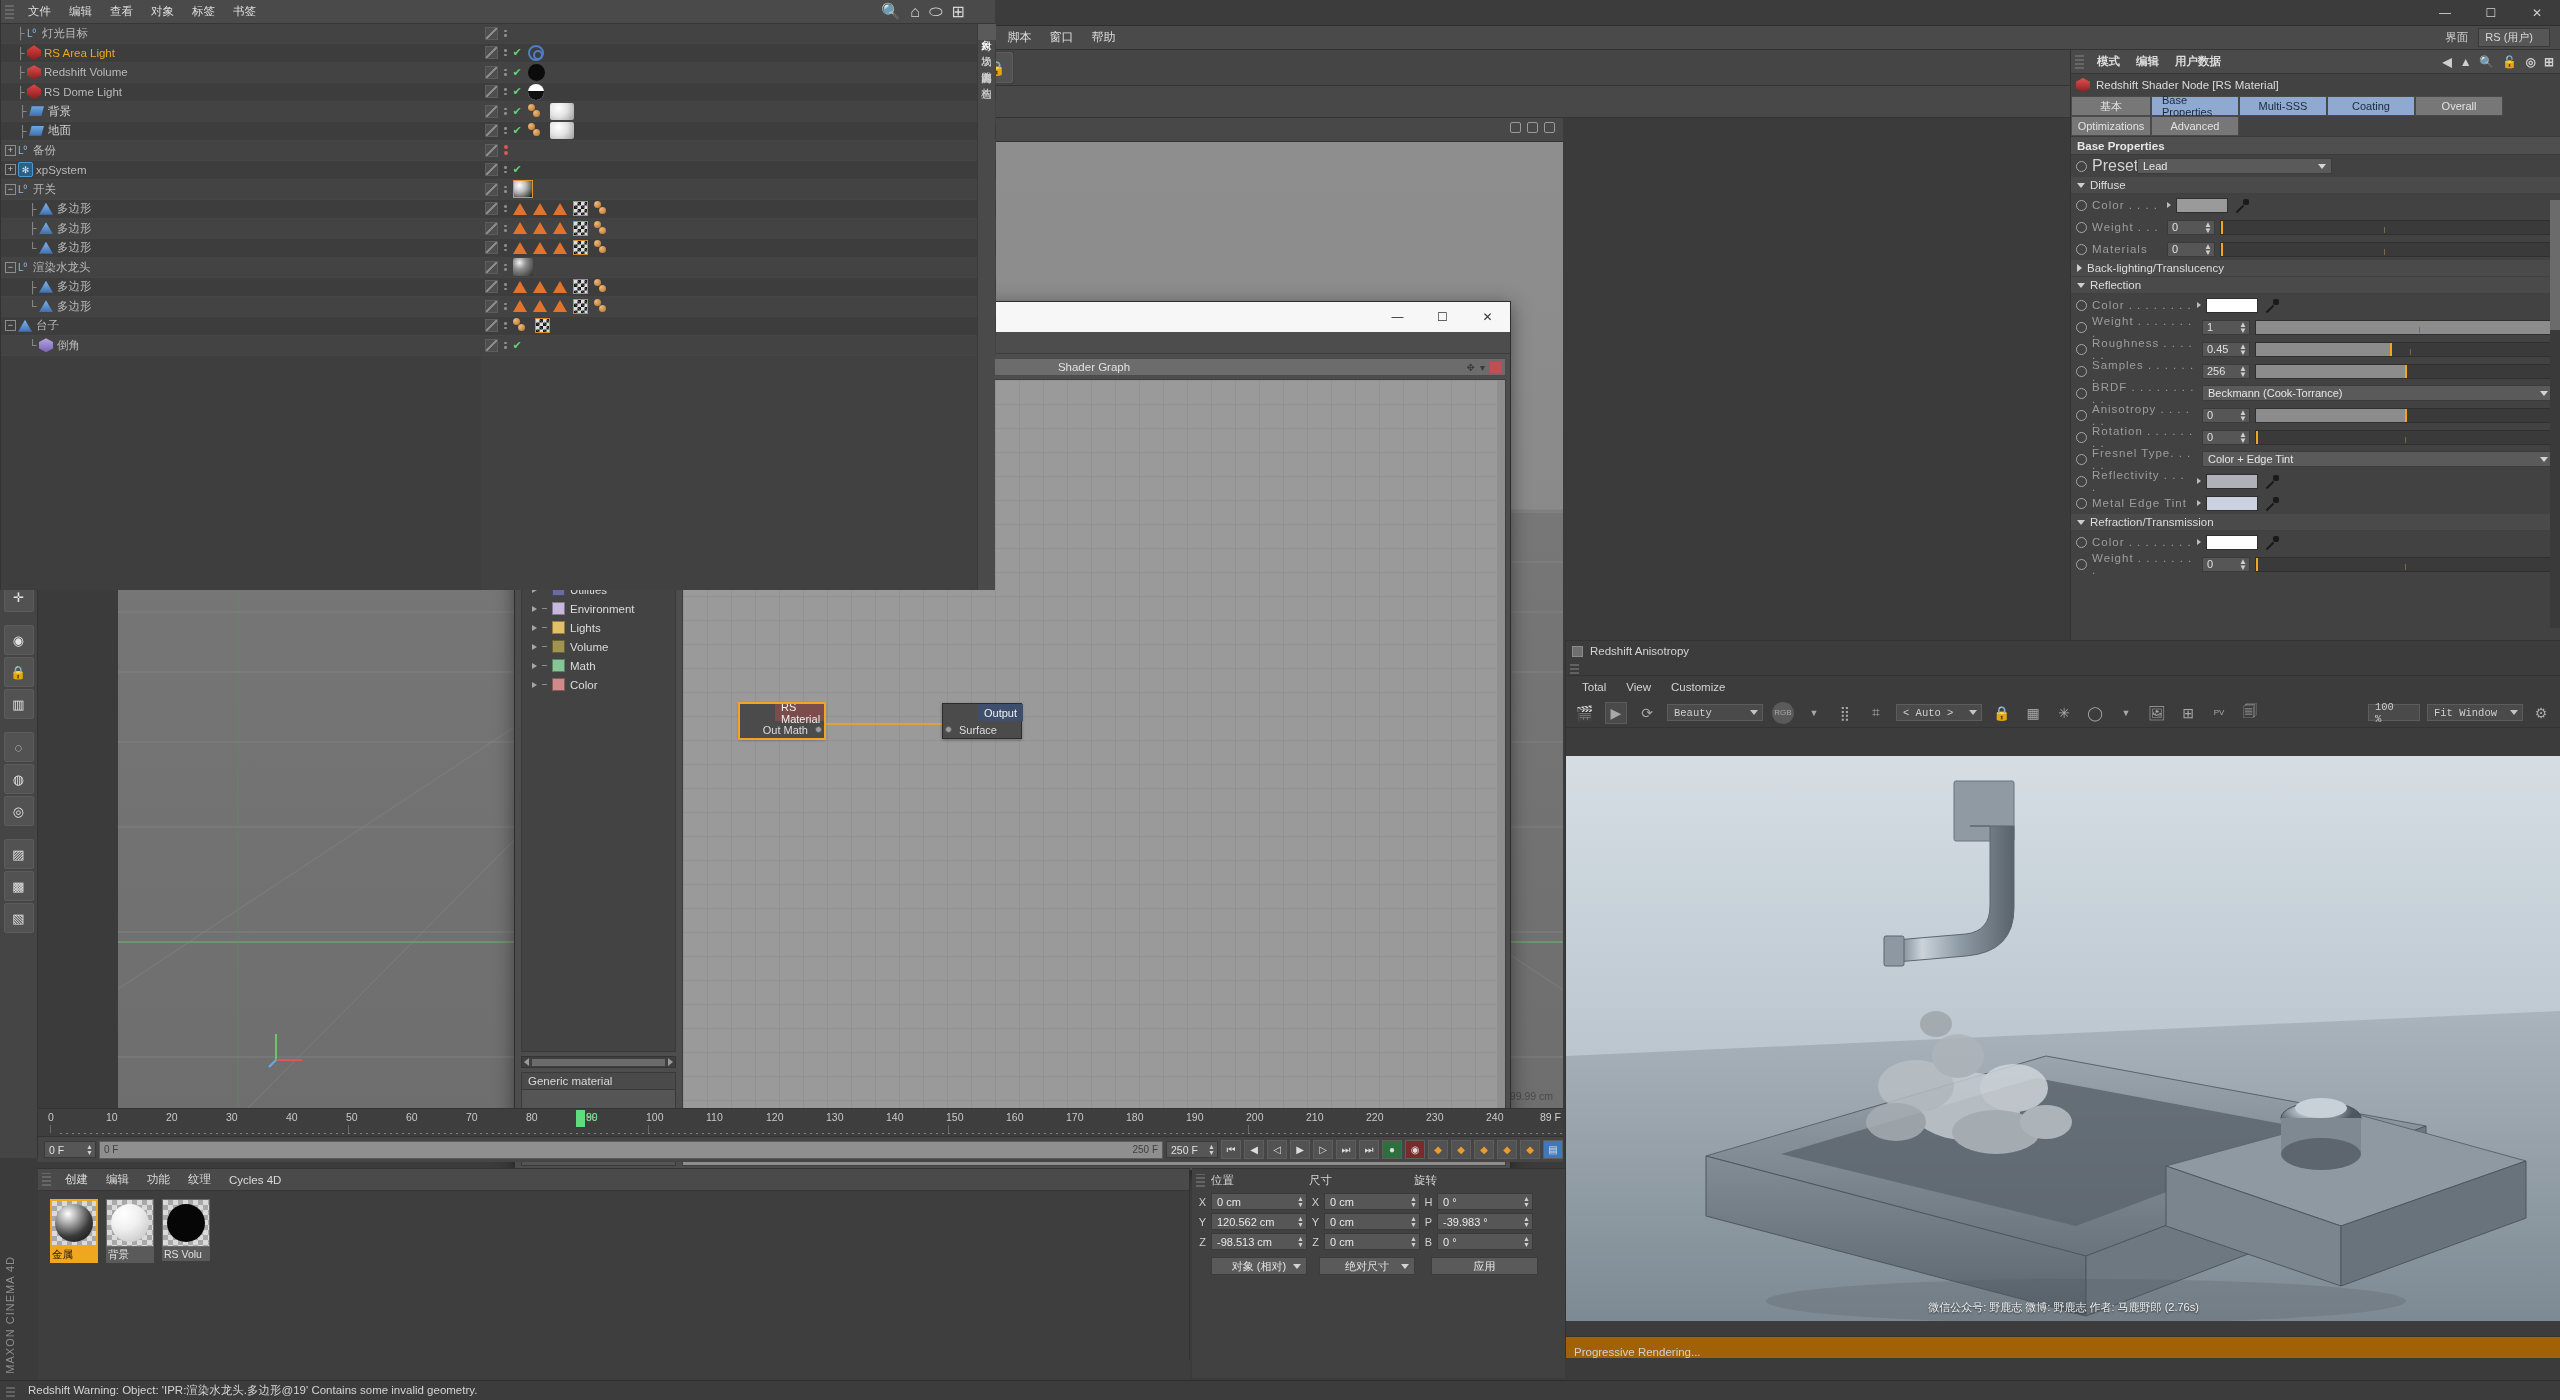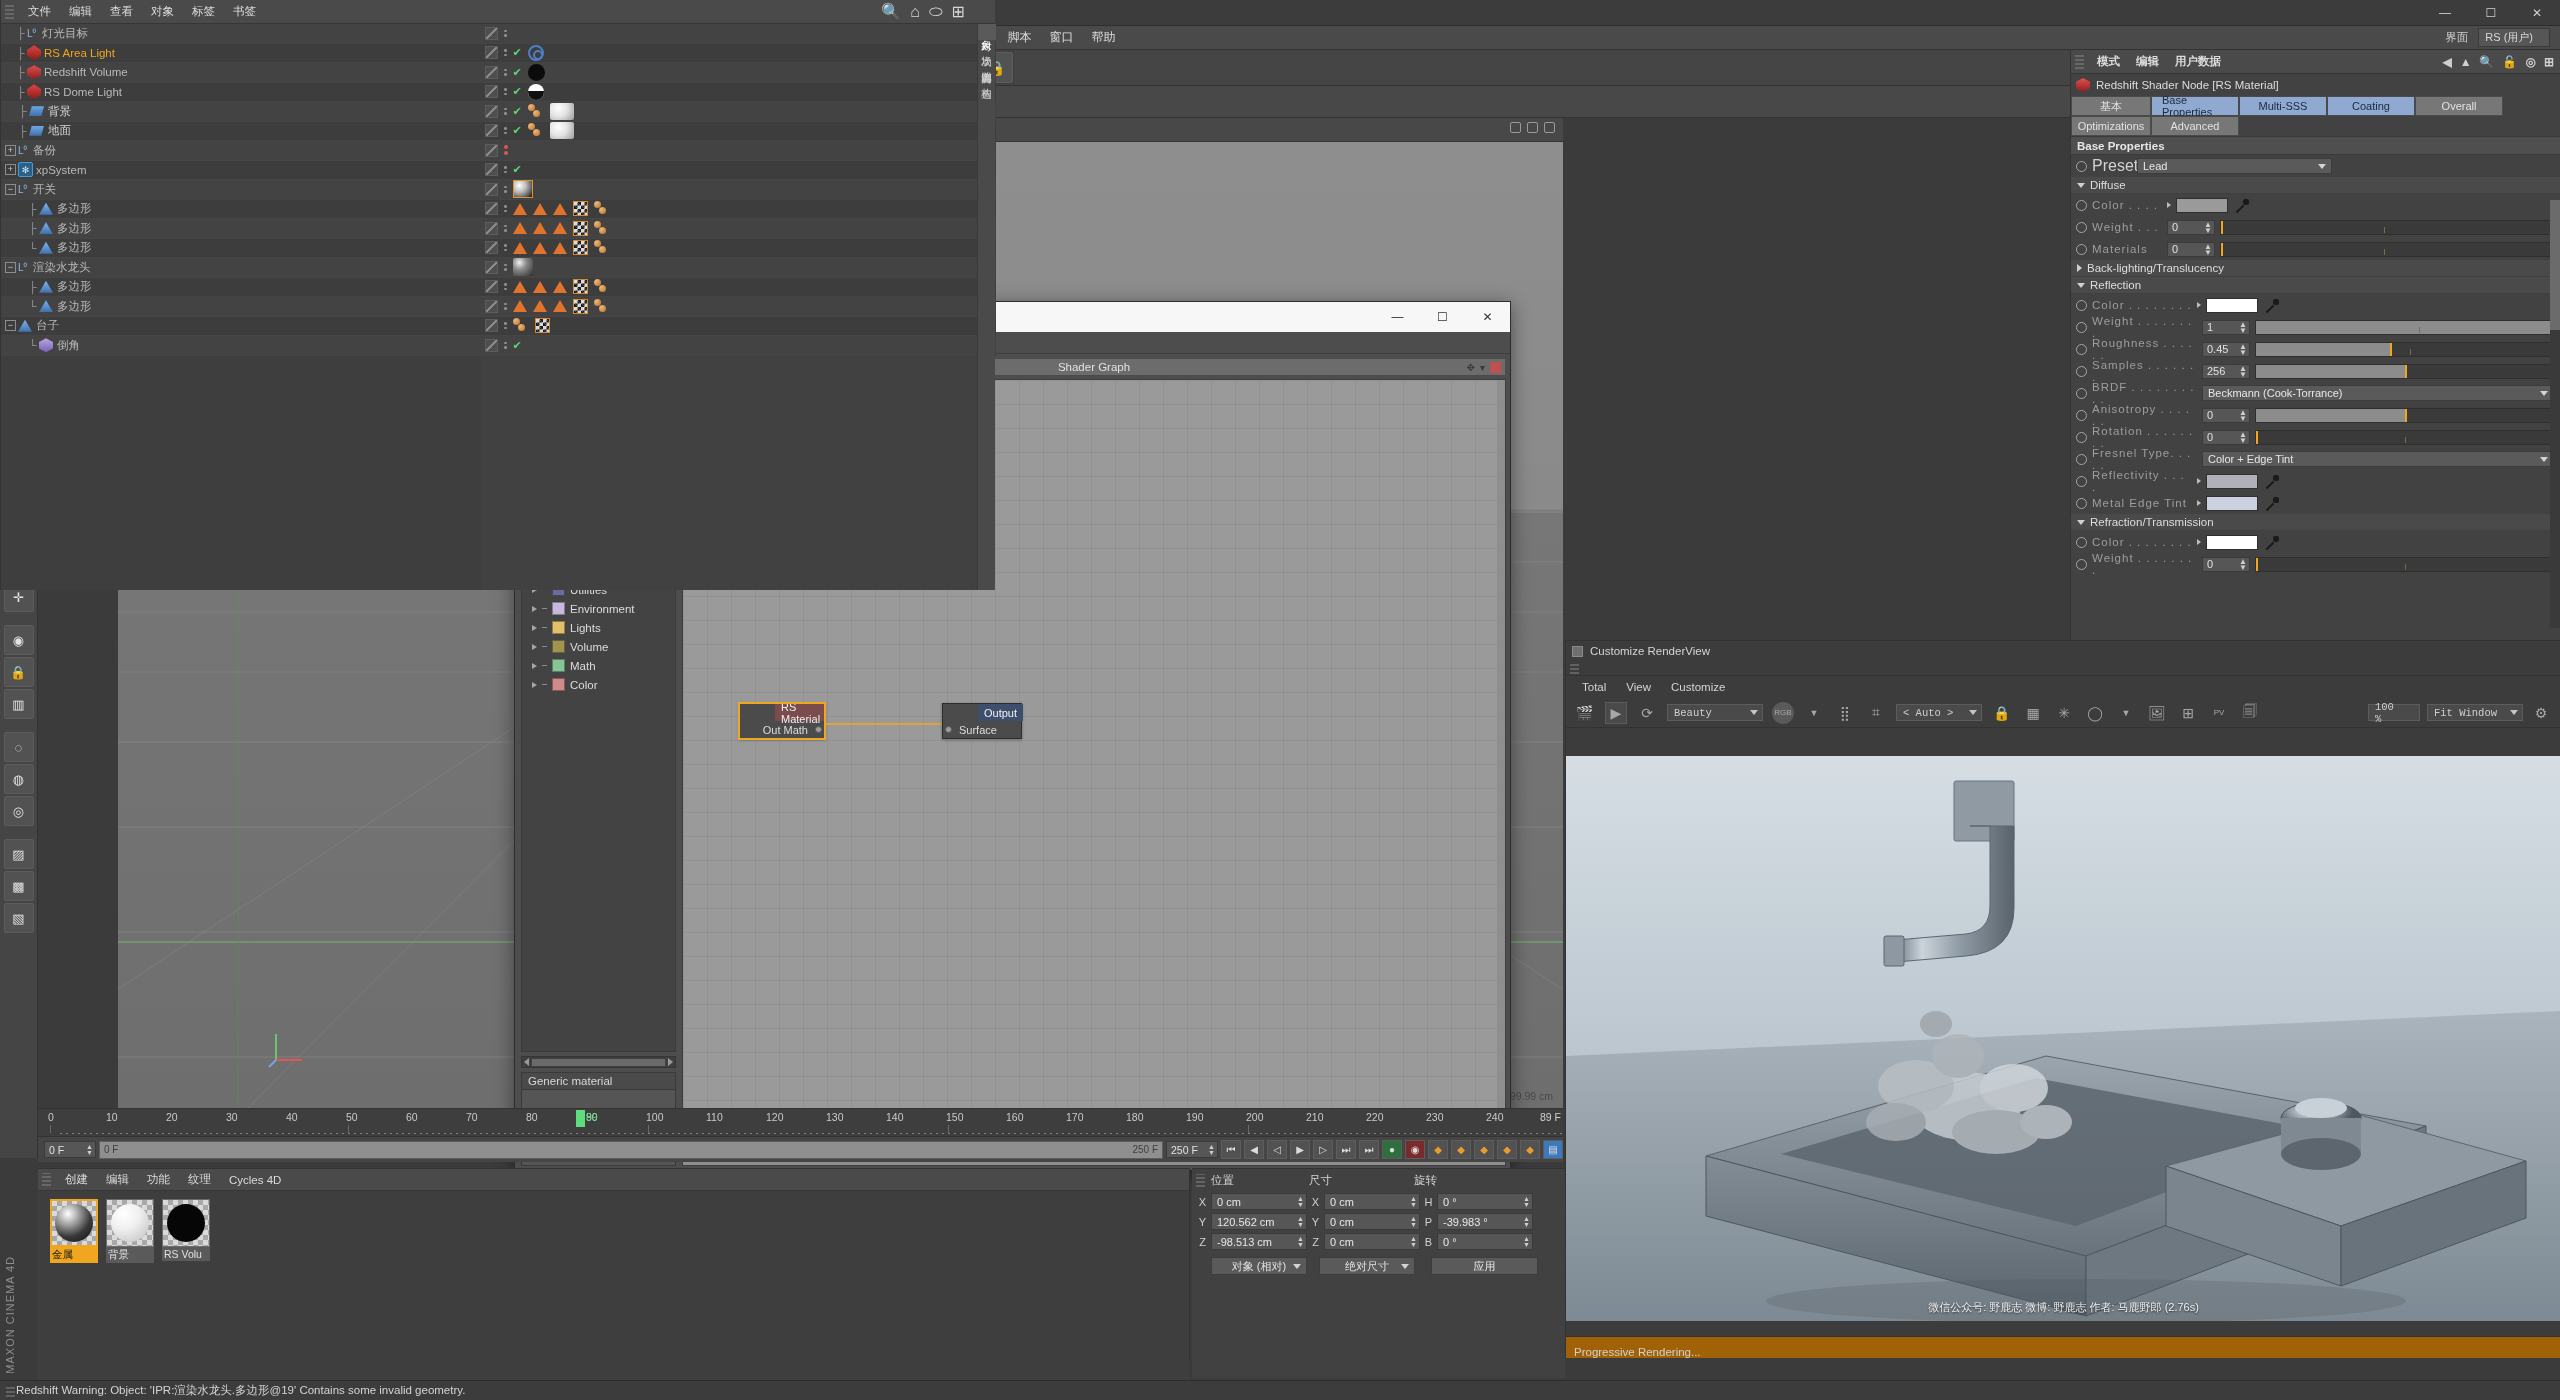--- a/index.html
+++ b/index.html
@@ -392,21 +392,21 @@
   .cm-btnrow { display:flex; gap:6px; padding:4px 5px 0 5px;}
   .cm-sel { width:96px; height:18px; background:#5a5a5a; border:1px solid #3c3c3c; font-size:11px;
      color:#e2e2e2; display:flex; align-items:center; justify-content:center; position:relative;}
   .cm-sel .cv { width:0;height:0;border-left:4.5px solid transparent;border-right:4.5px solid transparent;
      border-top:5px solid #d4d4d4; position:absolute; right:5px;}
   .cm-apply { width:107px; height:18px; background:#5a5a5a; border:1px solid #3c3c3c; font-size:11px;
      color:#e6e6e6; display:flex; align-items:center; justify-content:center; margin-left:10px;}
 
   
   .statusbar { position:absolute; left:0; top:1380px; width:2560px; height:20px; background:#3c3c3c;
-     display:flex; align-items:center; padding-left:6px; gap:1px; border-top:1px solid #2e2e2e;}
+     display:flex; align-items:center; padding-left:6px; gap:13px; border-top:1px solid #2e2e2e;}
   .statusbar .grip { width:9px; height:12px;
      background:repeating-linear-gradient(0deg,#7b7b7b 0 2px, transparent 2px 4px); opacity:.6;}
   .statusbar .t { font-size:11.5px; color:#d4d4d4;}
 
   .leftbrand { position:absolute; left:4px; bottom:26px; writing-mode:vertical-rl;
      transform:rotate(180deg); font-size:11px; color:#8f8f8f; letter-spacing:1px;}
 
   .cmdbar { position:absolute; left:38px; top:1360px; width:1152px; height:20px; background:#3e3e3e;}
 </style>
 </head>
@@ -1293,21 +1293,21 @@
     </div>
 
     <div class="am-scroll">
       <div class="thumb"></div>
     </div>
   </div>
 
   <div class="renderview">
     <div class="rv-title">
       <span class="sq"></span>
-      <span class="t">Customize RenderView</span>
+      <span class="t">Redshift Anisotropy</span>
     </div>
     <div class="rv-grip">
       <i></i>
     </div>
     <div class="rv-menubar">
       <span class="mi">Total</span>
       <span class="mi">View</span>
       <span class="mi">Customize</span>
     </div>
     <div class="rv-toolbar">

